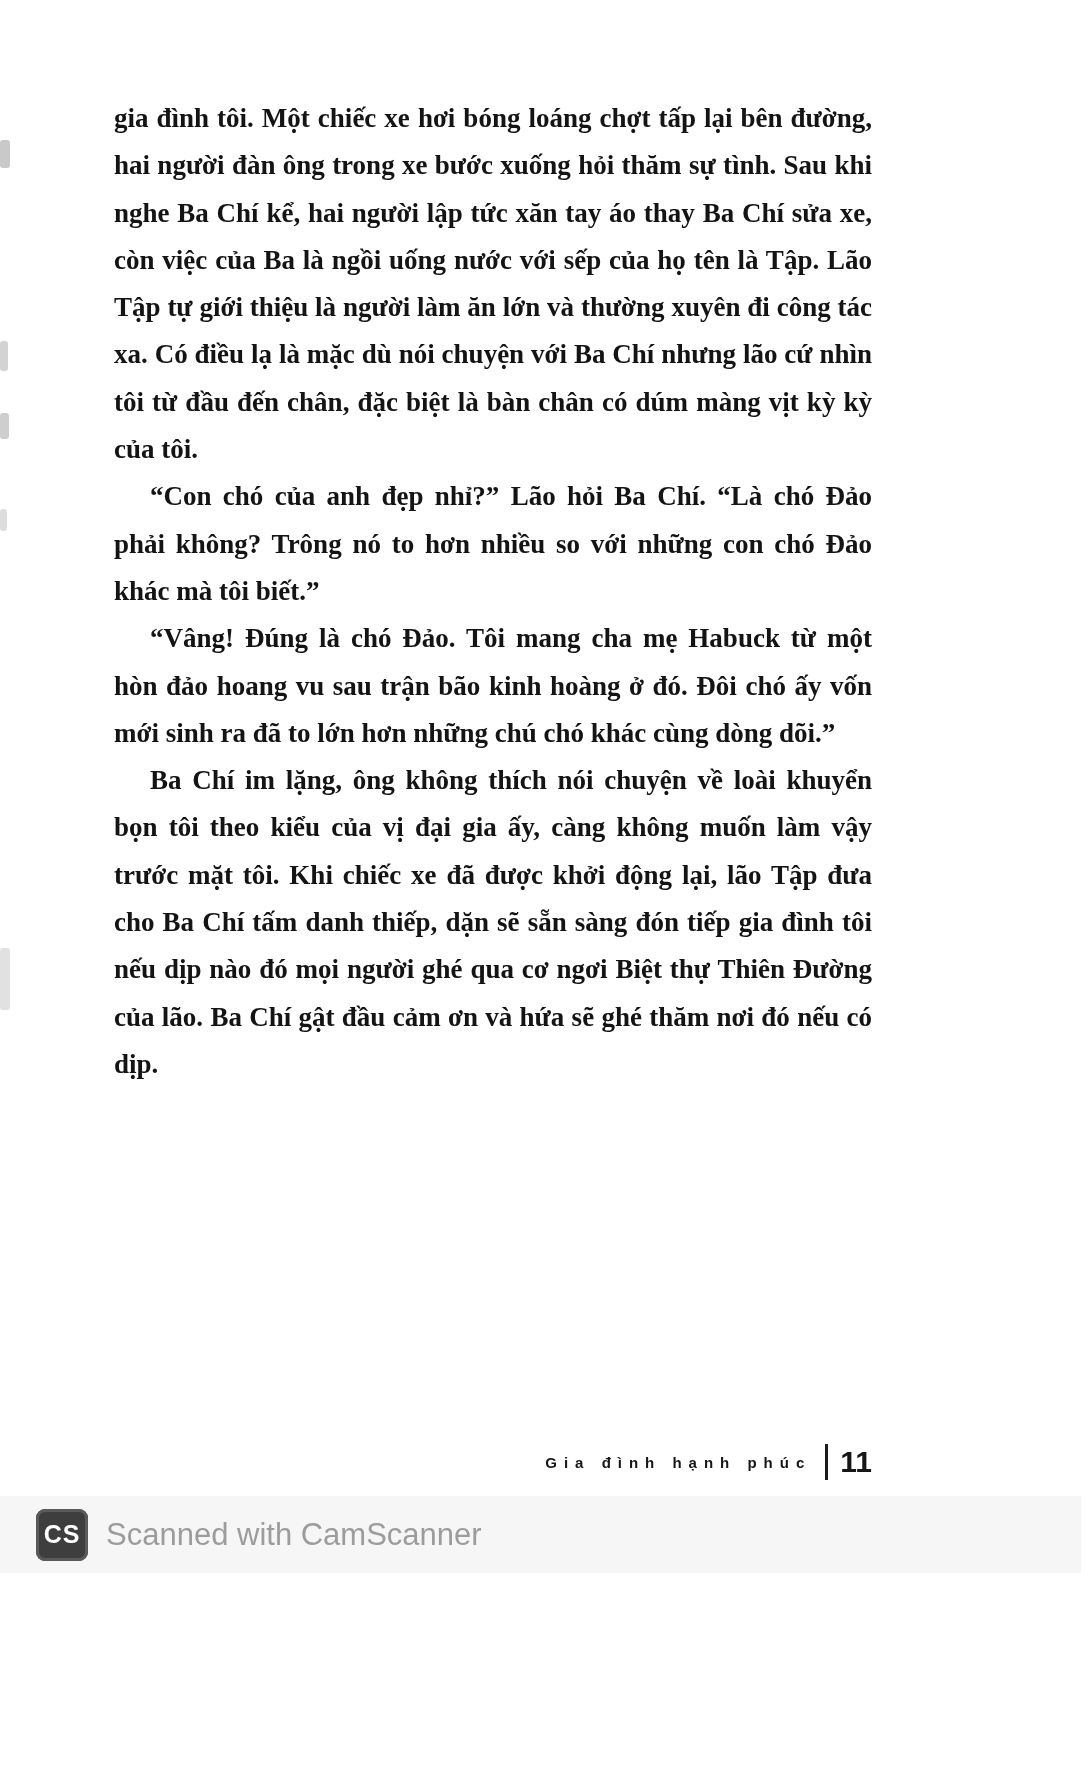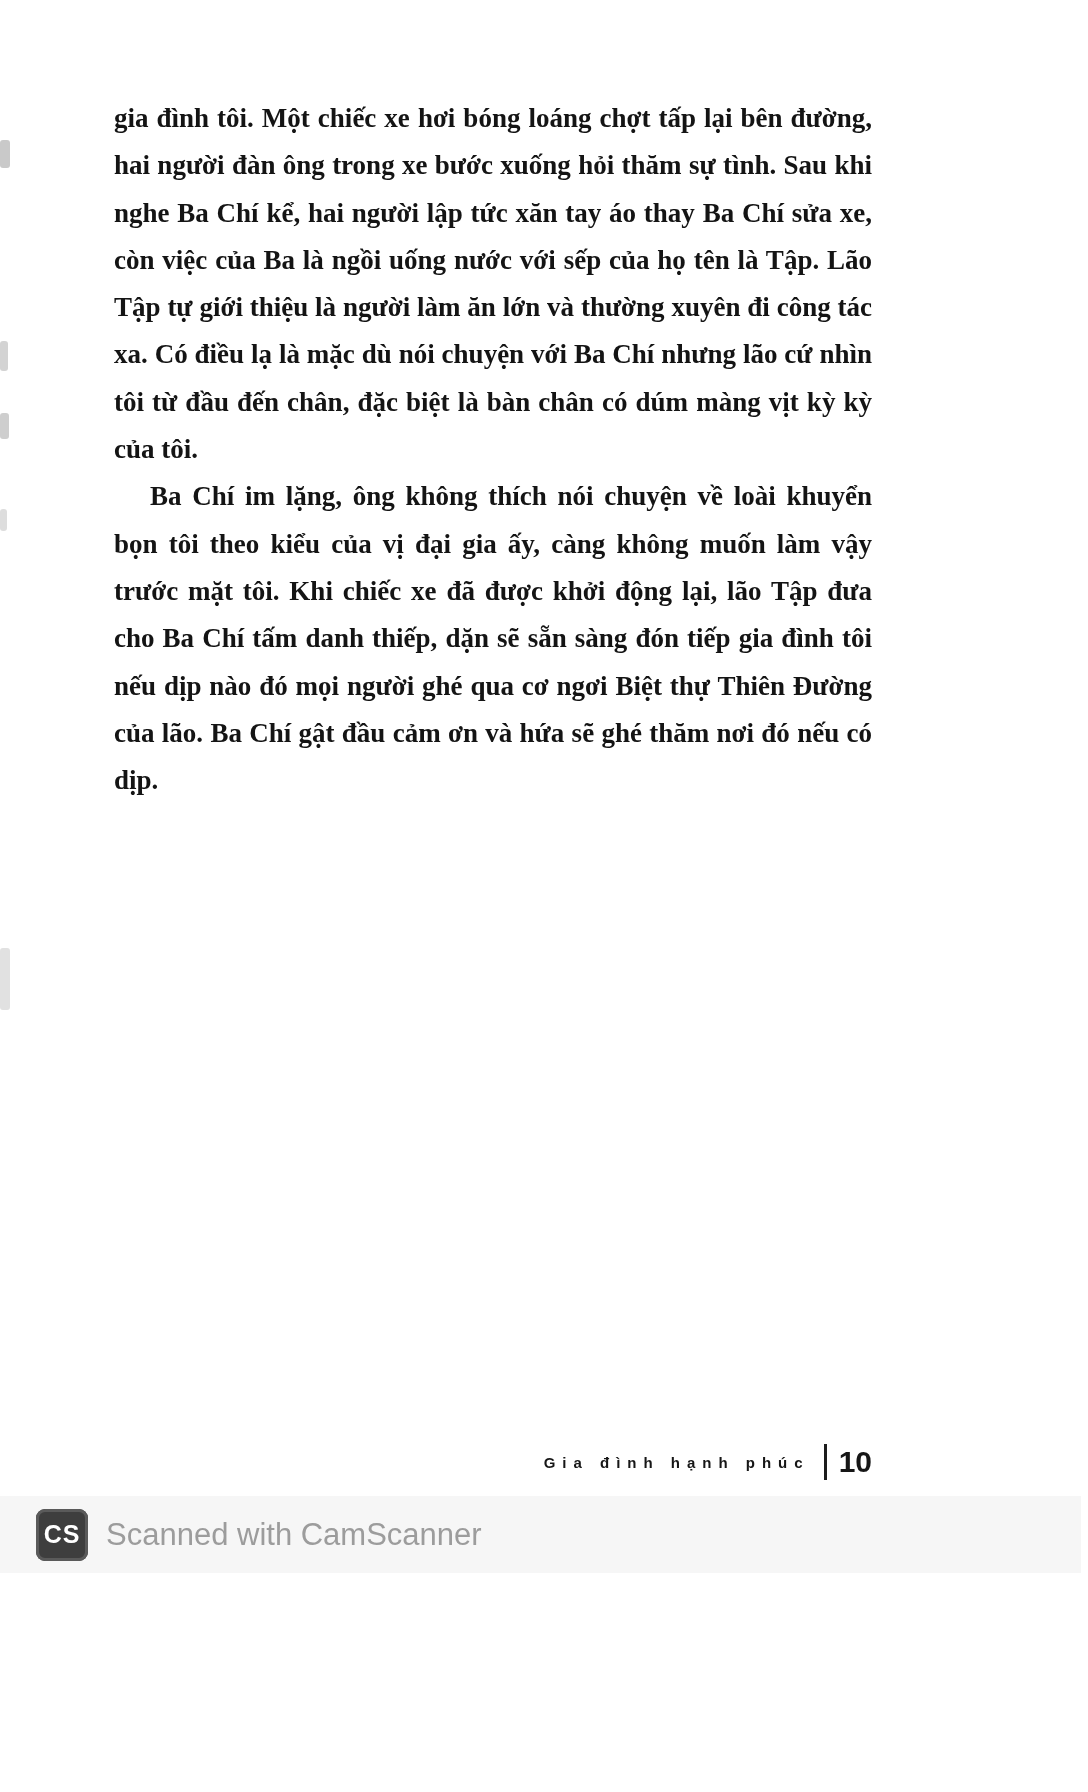--- a/index.html
+++ b/index.html
@@ -109,27 +109,29 @@
 <div class="page">
 
   <div class="artifact a1"></div>
   <div class="artifact a2"></div>
   <div class="artifact a3"></div>
   <div class="artifact a4"></div>
   <div class="artifact a5"></div>
 
   <div class="text-col">
     <p class="para">gia đình tôi. Một chiếc xe hơi bóng loáng chợt tấp lại bên đường, hai người đàn ông trong xe bước xuống hỏi thăm sự tình. Sau khi nghe Ba Chí kể, hai người lập tức xăn tay áo thay Ba Chí sửa xe, còn việc của Ba là ngồi uống nước với sếp của họ tên là Tập. Lão Tập tự giới thiệu là người làm ăn lớn và thường xuyên đi công tác xa. Có điều lạ là mặc dù nói chuyện với Ba Chí nhưng lão cứ nhìn tôi từ đầu đến chân, đặc biệt là bàn chân có dúm màng vịt kỳ kỳ của tôi.</p>
+    <p class="para indent">“Con chó của anh đẹp nhỉ?” Lão hỏi Ba Chí. “Là chó Đảo phải không? Trông nó to hơn nhiều so với những con chó Đảo khác mà tôi biết.”</p>
+    <p class="para indent">“Vâng! Đúng là chó Đảo. Tôi mang cha mẹ Habuck từ một hòn đảo hoang vu sau trận bão kinh hoàng ở đó. Đôi chó ấy vốn mới sinh ra đã to lớn hơn những chú chó khác cùng dòng dõi.”</p>
     <p class="para indent">Ba Chí im lặng, ông không thích nói chuyện về loài khuyển bọn tôi theo kiểu của vị đại gia ấy, càng không muốn làm vậy trước mặt tôi. Khi chiếc xe đã được khởi động lại, lão Tập đưa cho Ba Chí tấm danh thiếp, dặn sẽ sẵn sàng đón tiếp gia đình tôi nếu dịp nào đó mọi người ghé qua cơ ngơi Biệt thự Thiên Đường của lão. Ba Chí gật đầu cảm ơn và hứa sẽ ghé thăm nơi đó nếu có dịp.</p>
   </div>
 
   <div class="footer">
     <span class="chapter">Gia đình hạnh phúc</span>
     <span class="footer-divider"></span>
-    <span class="pagenum">10</span>
+    <span class="pagenum">11</span>
   </div>
 
   <div class="scan-bar">
     <span class="cs-logo">CS</span>
     <span class="scan-text">Scanned with CamScanner</span>
   </div>
 
 </div>
 
 </body></html>

